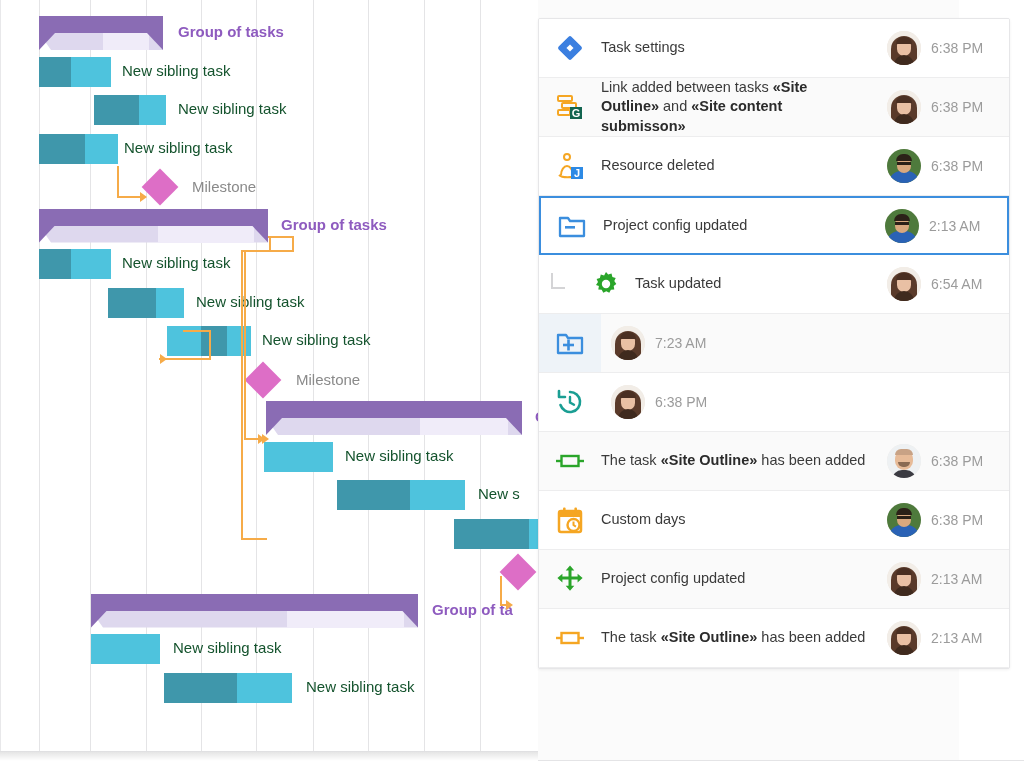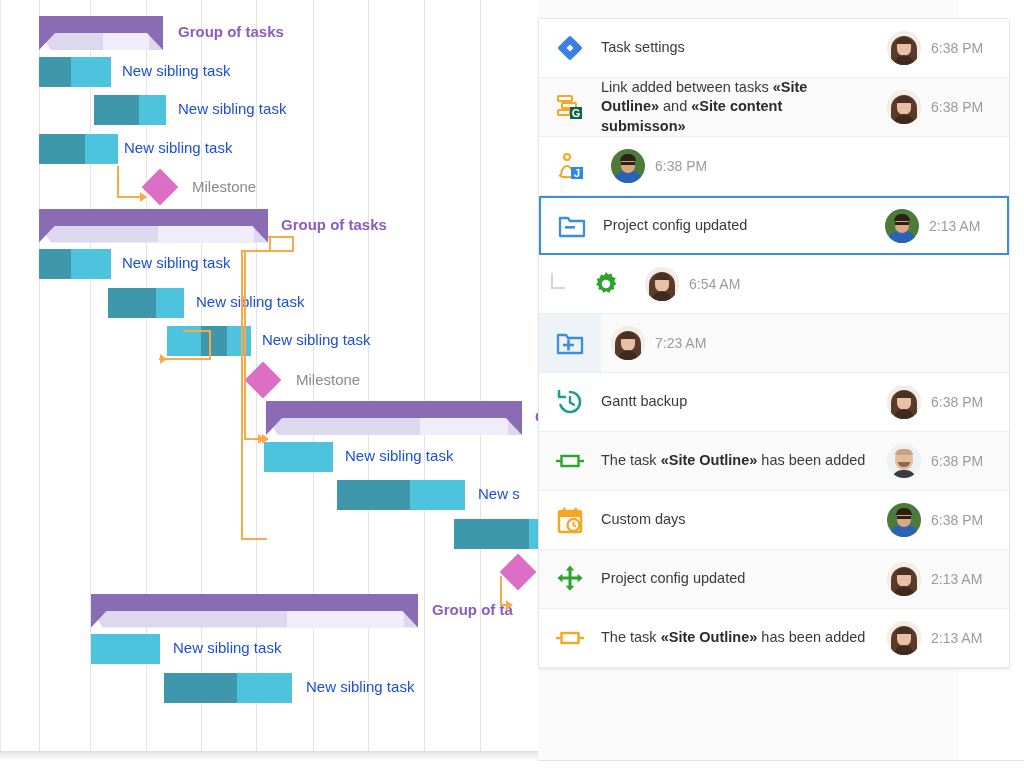--- a/index.html
+++ b/index.html
@@ -37,21 +37,21 @@
   .gbar .gbot2{position:absolute;top:17px;height:17px;background:#f0ecf9;}
   .gbar .gcapL{position:absolute;left:0;top:17px;width:16px;height:17px;background:#8a6cb4;
     clip-path:polygon(0 0,16px 0,0 100%);}
   .gbar .gcapR{position:absolute;right:0;top:17px;width:16px;height:17px;background:#8a6cb4;
     clip-path:polygon(0 0,16px 0,16px 100%);}
 
   
   .ms{position:absolute;width:26px;height:26px;top:6px;background:#dd6ec6;transform:rotate(45deg);}
 
   
-  .blabel{position:absolute;top:9px;font-size:15px;color:#1d4ed8;white-space:nowrap;}
+  .blabel{position:absolute;top:9px;font-size:15px;color:#14532d;white-space:nowrap;}
   .glabel{position:absolute;top:9px;font-size:15px;font-weight:bold;color:#8e5bbf;white-space:nowrap;}
   .mlabel{position:absolute;top:10px;font-size:15px;color:#8a8a8a;white-space:nowrap;}
 
   
   .dep{position:absolute;background:#f6ab48;}
   .dep.h{height:2px;}
   .dep.v{width:2px;}
   .arrow{position:absolute;width:0;height:0;border-top:5px solid transparent;border-bottom:5px solid transparent;border-left:7px solid #f6ab48;}
 
   
@@ -305,20 +305,21 @@
       <div class="log-row">
         <div class="icon-cell">
           <svg width="30" height="30" viewBox="0 0 30 30">
             <circle cx="12" cy="6" r="3" fill="none" stroke="#f5a623" stroke-width="2"></circle>
             <path d="M6 24c0-5 3-9 6-9s6 4 6 9" fill="none" stroke="#f5a623" stroke-width="2"></path>
             <path d="M4 24c3 3 14 3 17 0" fill="none" stroke="#f5a623" stroke-width="2"></path>
             <rect x="16" y="16" width="12" height="12" fill="#2d8ae5"></rect>
             <text x="22" y="25.5" font-family="Liberation Sans,sans-serif" font-size="11" font-weight="bold" fill="#fff" text-anchor="middle">J</text>
           </svg>
         </div>
+        <div class="log-text">Resource deleted</div>
         <div class="avatar-cell">
           <div class="avatar">
             <div style="position:absolute;inset:0;background:#4e7a3c"></div>
             <div style="position:absolute;left:2px;top:22px;width:30px;height:16px;border-radius:12px 12px 0 0;background:#2a62b5"></div>
             <div style="position:absolute;left:10px;top:8px;width:14px;height:16px;border-radius:7px;background:#d9a87e"></div>
             <div style="position:absolute;left:9px;top:5px;width:16px;height:7px;border-radius:8px 8px 0 0;background:#2b2118"></div>
             <div style="position:absolute;left:10px;top:13px;width:14px;height:3px;background:#2b2118"></div>
           </div>
         </div>
         <div class="time-cell">6:38 PM</div>
@@ -345,20 +346,21 @@
       <div class="log-row">
         <div class="indent-cell">
           <div class="tree-l"></div>
         </div>
         <div class="icon-cell narrow">
           <svg width="30" height="30" viewBox="0 0 30 30">
             <path d="M15 3l2.2 2.6 3.3-1 .9 3.3 3.3 1-1.4 3.1 2 2.9-2.6 2.2 .6 3.4-3.4.3-1.6 3-3-1.5-3 1.5-1.6-3-3.4-.3 .6-3.4L5 15.9l2-2.9L5.6 9.9l3.3-1 .9-3.3 3.3 1z" fill="#2aa52a"></path>
             <circle cx="15" cy="15" r="4.2" fill="#fff"></circle>
           </svg>
         </div>
+        <div class="log-text">Task updated</div>
         <div class="avatar-cell">
           <div class="avatar">
             <div style="position:absolute;inset:0;background:#f2ede7"></div>
             <div style="position:absolute;left:4px;top:5px;width:26px;height:32px;border-radius:13px 13px 10px 10px;background:#5a3a2a"></div>
             <div style="position:absolute;left:10px;top:8px;width:14px;height:17px;border-radius:7px 7px 8px 8px;background:#e9c0a4"></div>
             <div style="position:absolute;left:9px;top:6px;width:16px;height:7px;border-radius:8px 8px 0 0;background:#4a2f22"></div>
             <div style="position:absolute;left:7px;top:24px;width:20px;height:12px;border-radius:10px 10px 0 0;background:#3f2a1e"></div>
           </div>
         </div>
         <div class="time-cell">6:54 AM</div>
@@ -383,21 +385,20 @@
         <div class="time-cell">7:23 AM</div>
       </div>
       <div class="log-row">
         <div class="icon-cell">
           <svg width="30" height="30" viewBox="0 0 30 30">
             <path d="M15 5a10 10 0 1 1-9.5 13" fill="none" stroke="#1a9e93" stroke-width="2.6" stroke-linecap="round"></path>
             <path d="M4 4v6h6" fill="none" stroke="#1a9e93" stroke-width="2.6" stroke-linecap="round" stroke-linejoin="round"></path>
             <path d="M15 10v5.5l4 2.2" fill="none" stroke="#1a9e93" stroke-width="2.4" stroke-linecap="round"></path>
           </svg>
         </div>
-        <div class="log-text">Gantt backup</div>
         <div class="avatar-cell">
           <div class="avatar">
             <div style="position:absolute;inset:0;background:#f2ede7"></div>
             <div style="position:absolute;left:4px;top:5px;width:26px;height:32px;border-radius:13px 13px 10px 10px;background:#5a3a2a"></div>
             <div style="position:absolute;left:10px;top:8px;width:14px;height:17px;border-radius:7px 7px 8px 8px;background:#e9c0a4"></div>
             <div style="position:absolute;left:9px;top:6px;width:16px;height:7px;border-radius:8px 8px 0 0;background:#4a2f22"></div>
             <div style="position:absolute;left:7px;top:24px;width:20px;height:12px;border-radius:10px 10px 0 0;background:#3f2a1e"></div>
           </div>
         </div>
         <div class="time-cell">6:38 PM</div>

